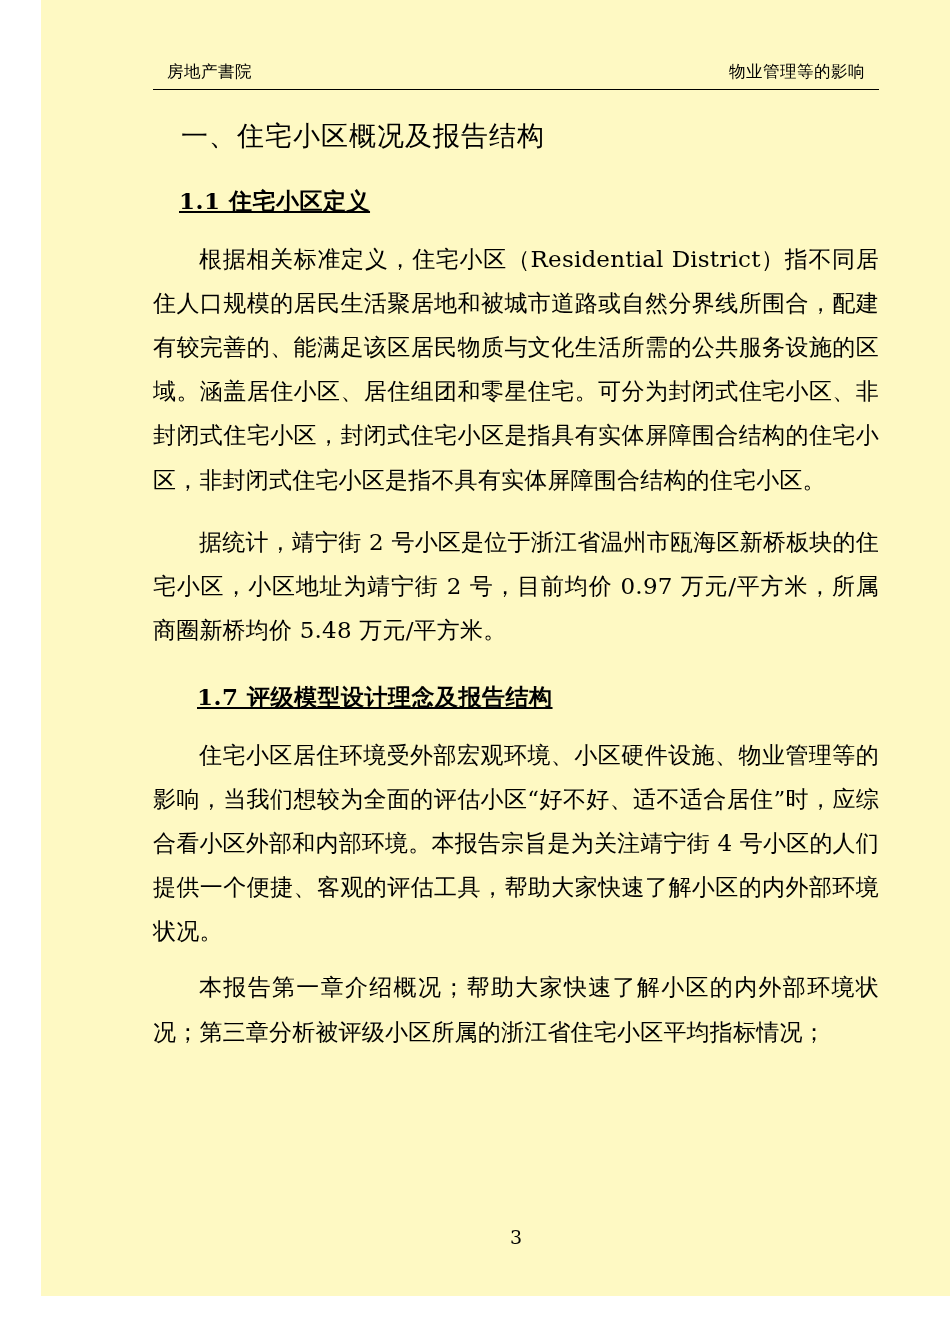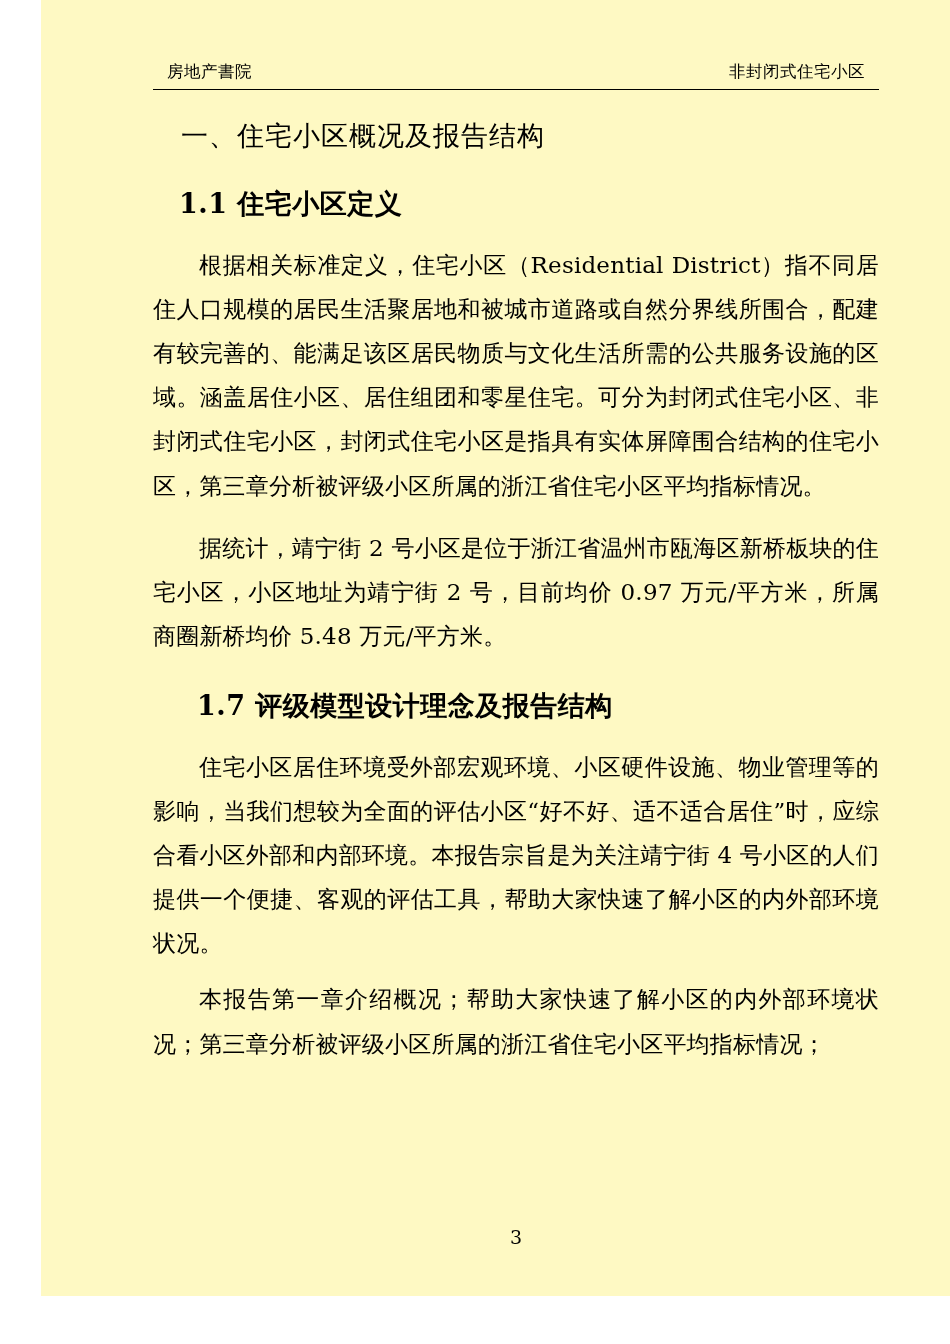--- a/index.html
+++ b/index.html
@@ -41,27 +41,28 @@
   h1.sec-title {
     font-size: 27px;
     font-weight: normal;
     margin: 0 0 0 0;
     padding-left: 28px;
     line-height: 1.5;
     letter-spacing: 1px;
     font-family: "DejaVu Serif", "Liberation Serif", serif;
   }
   h2.sub-title {
-    font-size: 27px;
+    font-size: 23px;
     font-weight: bold;
     margin: 28px 0 0 0;
     padding-left: 26px;
     line-height: 1.5;
     letter-spacing: 0.5px;
     font-family: "DejaVu Serif", "Liberation Serif", serif;
+    text-decoration: underline;
   }
   h2.sub-title.indent-more {
     padding-left: 44px;
   }
   p.body-text {
     font-size: 23px;
     line-height: 1.92;
     margin: 18px 0 0 0;
     text-align: justify;
     text-justify: inter-ideograph;
@@ -82,29 +83,29 @@
     font-family: "DejaVu Serif", "Liberation Serif", serif;
   }
 </style>
 </head>
 <body>
 
 <div class="page">
 
   <div class="header">
     <div class="left">房地产書院</div>
-    <div class="right">非封闭式住宅小区</div>
+    <div class="right">物业管理等的影响</div>
   </div>
 
   <div class="content">
 
     <h1 class="sec-title">一、住宅小区概况及报告结构</h1>
 
     <h2 class="sub-title">1.1  住宅小区定义</h2>
-    <p class="body-text">根据相关标准定义，住宅小区（Residential District）指不同居住人口规模的居民生活聚居地和被城市道路或自然分界线所围合，配建有较完善的、能满足该区居民物质与文化生活所需的公共服务设施的区域。涵盖居住小区、居住组团和零星住宅。可分为封闭式住宅小区、非封闭式住宅小区，封闭式住宅小区是指具有实体屏障围合结构的住宅小区，第三章分析被评级小区所属的浙江省住宅小区平均指标情况。</p>
+    <p class="body-text">根据相关标准定义，住宅小区（Residential District）指不同居住人口规模的居民生活聚居地和被城市道路或自然分界线所围合，配建有较完善的、能满足该区居民物质与文化生活所需的公共服务设施的区域。涵盖居住小区、居住组团和零星住宅。可分为封闭式住宅小区、非封闭式住宅小区，封闭式住宅小区是指具有实体屏障围合结构的住宅小区，非封闭式住宅小区是指不具有实体屏障围合结构的住宅小区。</p>
 
     <p class="body-text">据统计，靖宁街 2 号小区是位于浙江省温州市瓯海区新桥板块的住宅小区，小区地址为靖宁街 2 号，目前均价 0.97 万元/平方米，所属商圈新桥均价 5.48 万元/平方米。</p>
 
     <h2 class="sub-title indent-more">1.7  评级模型设计理念及报告结构</h2>
     <p class="body-text">住宅小区居住环境受外部宏观环境、小区硬件设施、物业管理等的影响，当我们想较为全面的评估小区“好不好、适不适合居住”时，应综合看小区外部和内部环境。本报告宗旨是为关注靖宁街 4 号小区的人们提供一个便捷、客观的评估工具，帮助大家快速了解小区的内外部环境状况。</p>
     <p class="body-text tight">本报告第一章介绍概况；帮助大家快速了解小区的内外部环境状况；第三章分析被评级小区所属的浙江省住宅小区平均指标情况；</p>
 
   </div>
 
   <div class="page-number">3</div>

